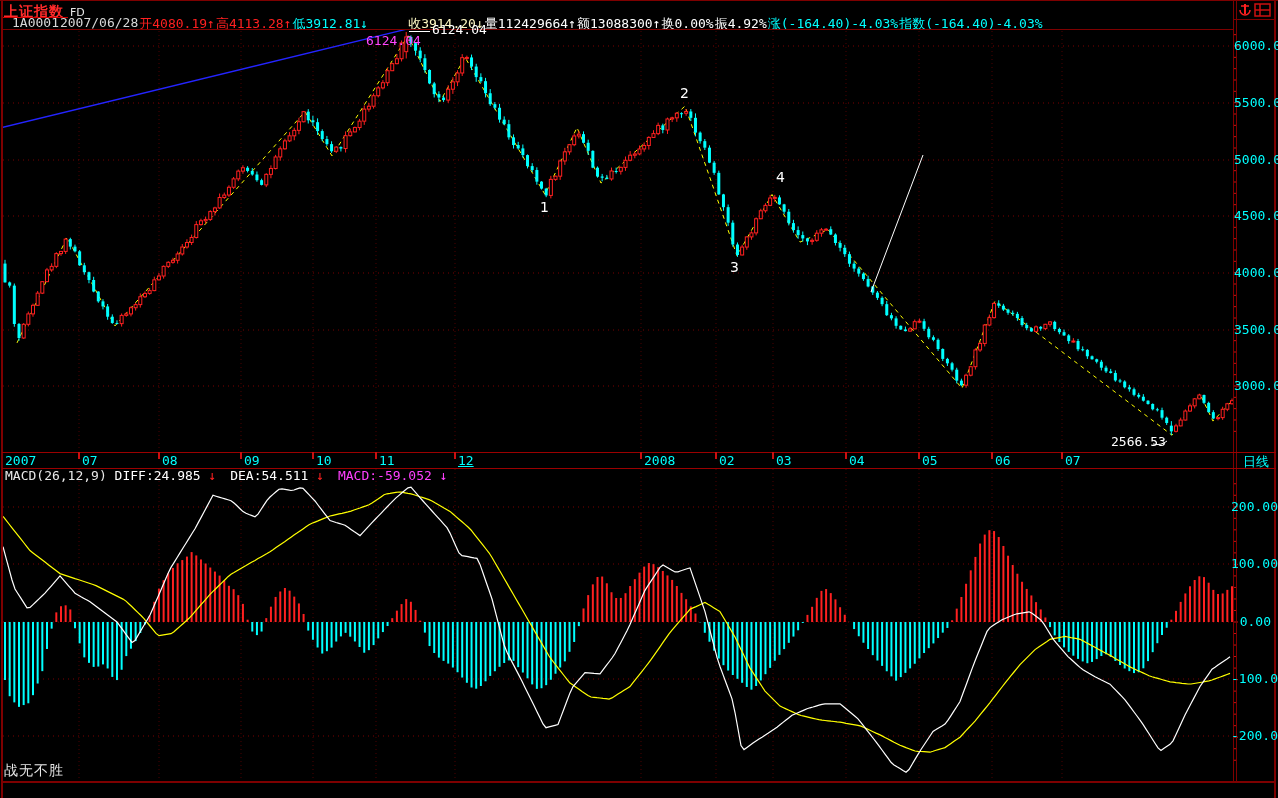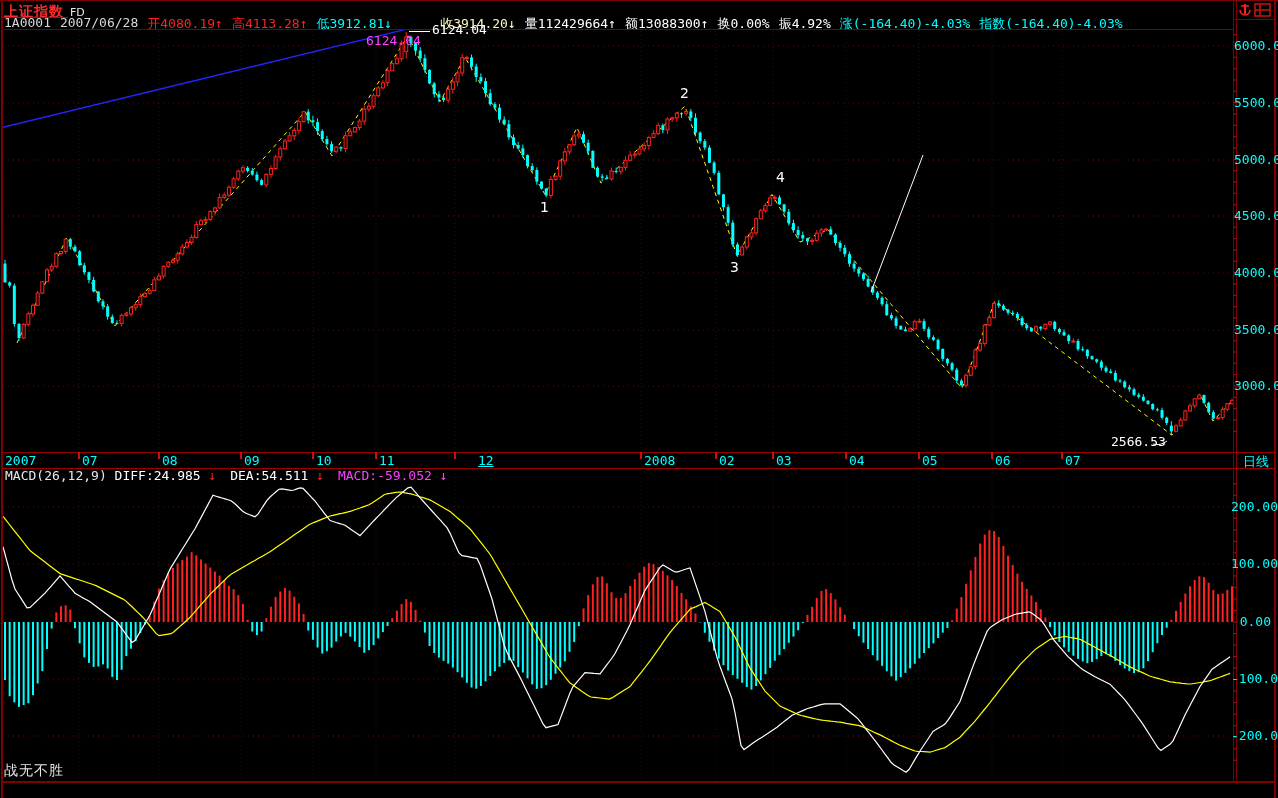--- a/index.html
+++ b/index.html
@@ -7,21 +7,21 @@
        font-family:"DejaVu Sans",sans-serif;}
   .abs{position:absolute;}
   .mono{font-family:"DejaVu Sans Mono",monospace;}
   .frame{position:absolute;background:#7e0000;}
   .tickv{position:absolute;background:#cc1010;width:2px;height:7px;}
   .lbl{position:absolute;white-space:nowrap;}
   #hdr-row1{left:4px;top:1px;height:16px;}
   #title{color:#ff2a2a;font-weight:bold;font-size:14px;letter-spacing:1px;}
   #title-underline{position:absolute;left:2px;top:17px;width:66px;height:1px;background:#d00000;}
   #fd{color:#e8e8e8;font-size:11px;margin-left:6px;}
-  #hdr-row2{left:4px;top:15px;font-size:13px;display:flex;gap:9px;}
+  #hdr-row2{left:12px;top:15px;font-size:13px;display:flex;gap:1px;}
   #hdr-row2 span{white-space:nowrap;}
   #annotation{left:735px;top:92px;color:#ffffff;font-size:14px;line-height:15px;width:500px;}
   .swing-num{color:#ffffff;font-size:14px;}
   #macd-header{left:5px;top:468px;font-size:13px;}
   #watermark{left:4px;top:762px;color:#e6e6e6;font-size:14px;letter-spacing:1px;}
   svg{position:absolute;left:0;top:0;}
   .ylab{color:#00ffff;font-size:13px;text-align:right;width:40px;}
   .xlab{color:#00ffff;font-size:13px;}
 </style>
 </head>
@@ -1025,21 +1025,21 @@
     <div class="lbl xlab mono" style="left:82px;top:453px;">07</div>
     <div class="tickv" style="left: 78px; top: 452px;"></div>
     <div class="lbl xlab mono" style="left:162px;top:453px;">08</div>
     <div class="tickv" style="left: 158px; top: 452px;"></div>
     <div class="lbl xlab mono" style="left:244px;top:453px;">09</div>
     <div class="tickv" style="left: 240px; top: 452px;"></div>
     <div class="lbl xlab mono" style="left:316px;top:453px;">10</div>
     <div class="tickv" style="left: 312px; top: 452px;"></div>
     <div class="lbl xlab mono" style="left:379px;top:453px;">11</div>
     <div class="tickv" style="left: 375px; top: 452px;"></div>
-    <div class="lbl xlab mono" style="left:478px;top:453px;text-decoration:underline;">12</div>
+    <div class="lbl xlab mono" style="left:458px;top:453px;text-decoration:underline;">12</div>
     <div class="tickv" style="left: 454px; top: 452px;"></div>
     <div class="lbl xlab mono" style="left:644px;top:453px;">2008</div>
     <div class="tickv" style="left: 640px; top: 452px;"></div>
     <div class="lbl xlab mono" style="left:719px;top:453px;">02</div>
     <div class="tickv" style="left: 715px; top: 452px;"></div>
     <div class="lbl xlab mono" style="left:776px;top:453px;">03</div>
     <div class="tickv" style="left: 772px; top: 452px;"></div>
     <div class="lbl xlab mono" style="left:849px;top:453px;">04</div>
     <div class="tickv" style="left: 845px; top: 452px;"></div>
     <div class="lbl xlab mono" style="left:922px;top:453px;text-align:right;">05</div>

